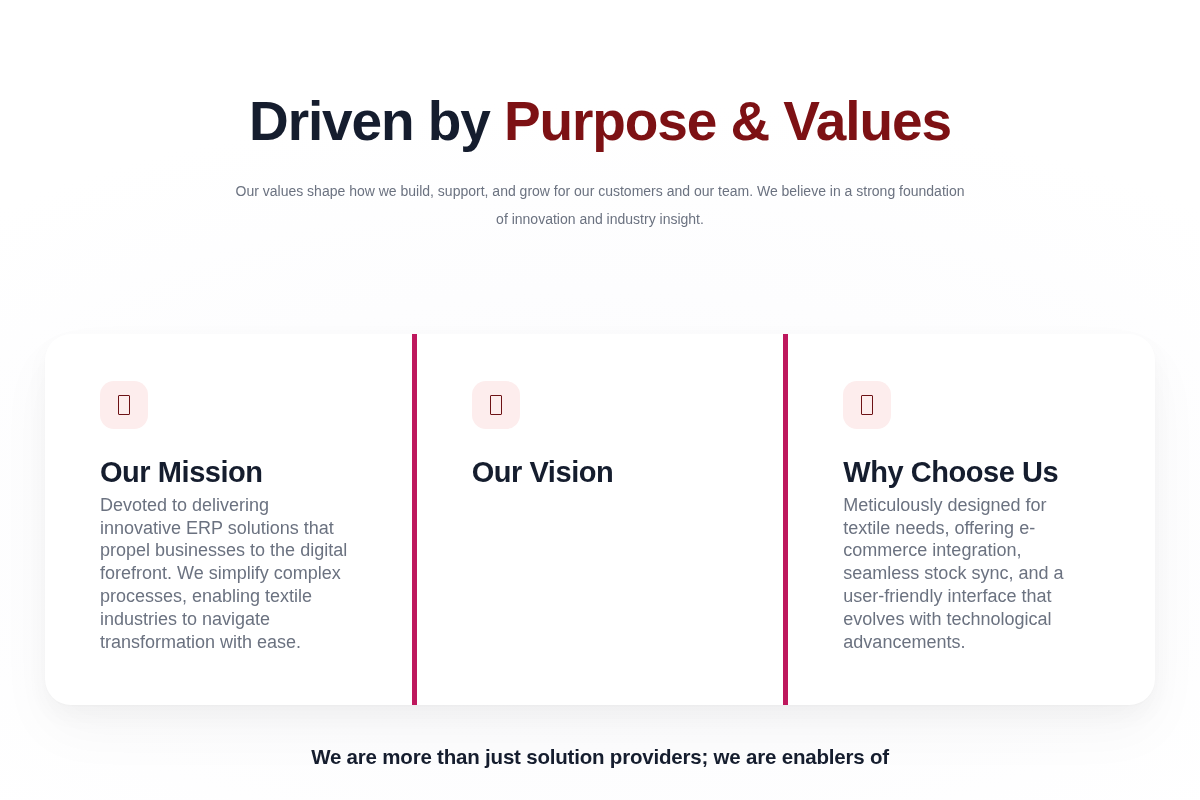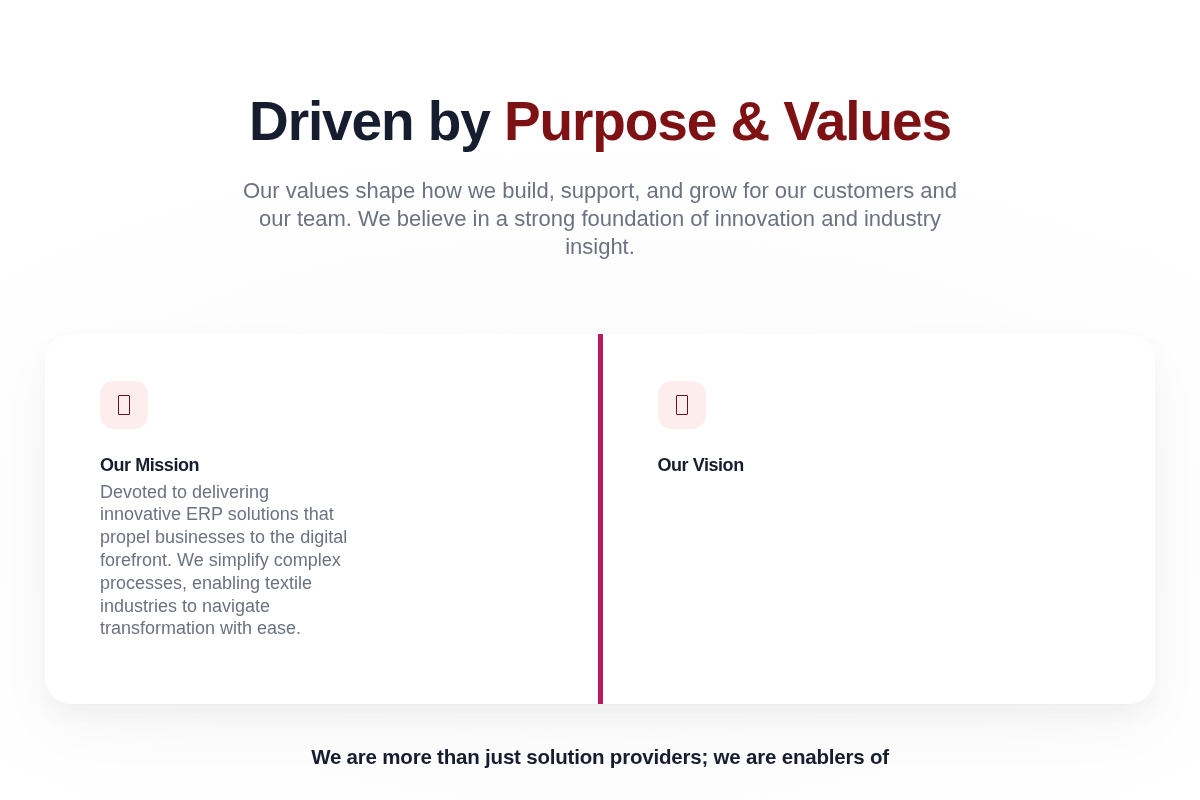--- a/index.html
+++ b/index.html
@@ -42,21 +42,21 @@
     color: #151d2e;
   }
 
   .hero-title .accent {
     color: #7d1114;
   }
 
   .hero-sub {
     margin: 26px auto 0;
     width: 744px;
-    font-size: 22px;
+    font-size: 14px;
     line-height: 28px;
     color: #6b7280;
     font-weight: 400;
   }
 
   
   .panel-wrap {
     position: absolute;
     left: 45px;
     top: 334px;
@@ -105,21 +105,21 @@
   .tofu {
     width: 12px;
     height: 20px;
     border: 1.6px solid #6d1215;
     border-radius: 1px;
     display: block;
   }
 
   .card-title {
     margin-top: 26px;
-    font-size: 18px;
+    font-size: 29px;
     line-height: 1.2;
     font-weight: 700;
     letter-spacing: -0.45px;
     color: #151d2e;
   }
 
   .card-text {
     margin-top: 4px;
     font-size: 18px;
     line-height: 22.8px;
@@ -166,20 +166,27 @@
         <p class="card-text">Devoted to delivering innovative ERP solutions that propel businesses to the digital forefront. We simplify complex processes, enabling textile industries to navigate transformation with ease.</p>
       </article>
 
       <article class="card">
         <div class="card-icon">
           <span class="tofu"></span>
         </div>
         <h2 class="card-title">Our Vision</h2>
       </article>
 
+      <article class="card">
+        <div class="card-icon">
+          <span class="tofu"></span>
+        </div>
+        <h2 class="card-title">Why Choose Us</h2>
+        <p class="card-text">Meticulously designed for textile needs, offering e-commerce integration, seamless stock sync, and a user-friendly interface that evolves with technological advancements.</p>
+      </article>
 
     </div>
   </div>
 
   <div class="closing">
     <span>We are more than just solution providers; we are enablers of</span>
   </div>
 
 </div>
 

